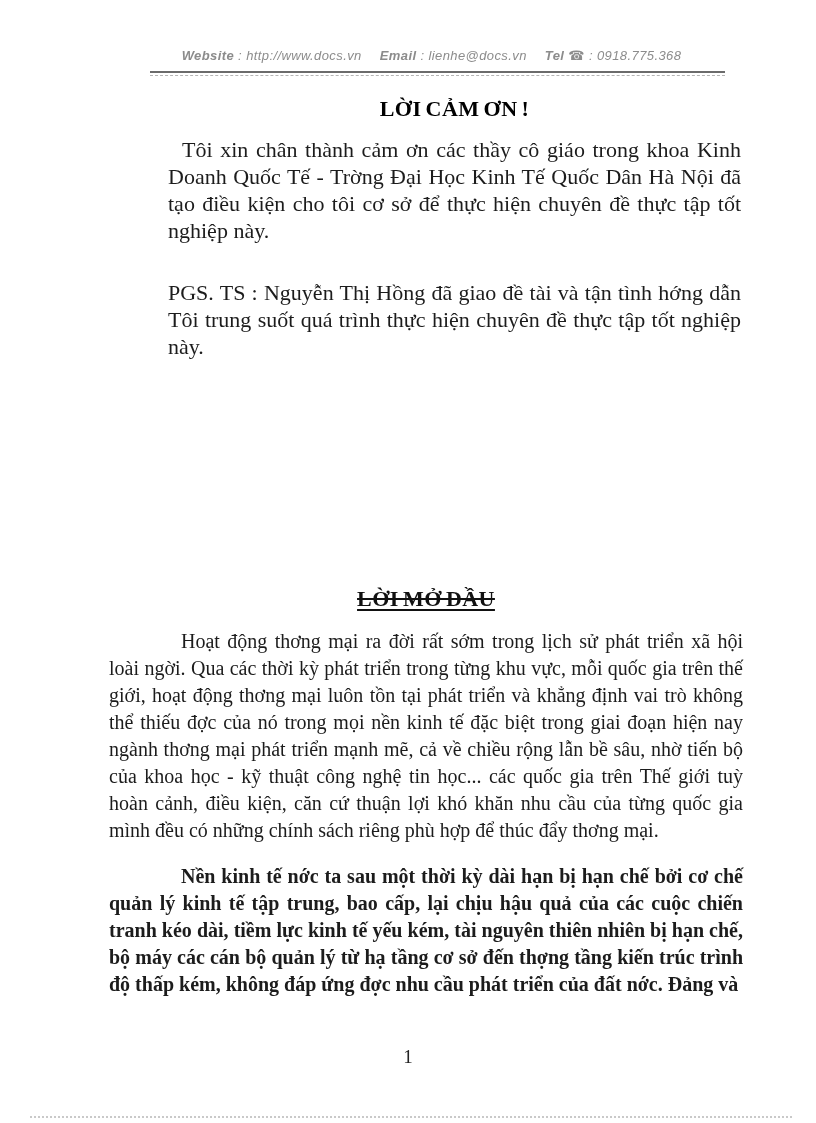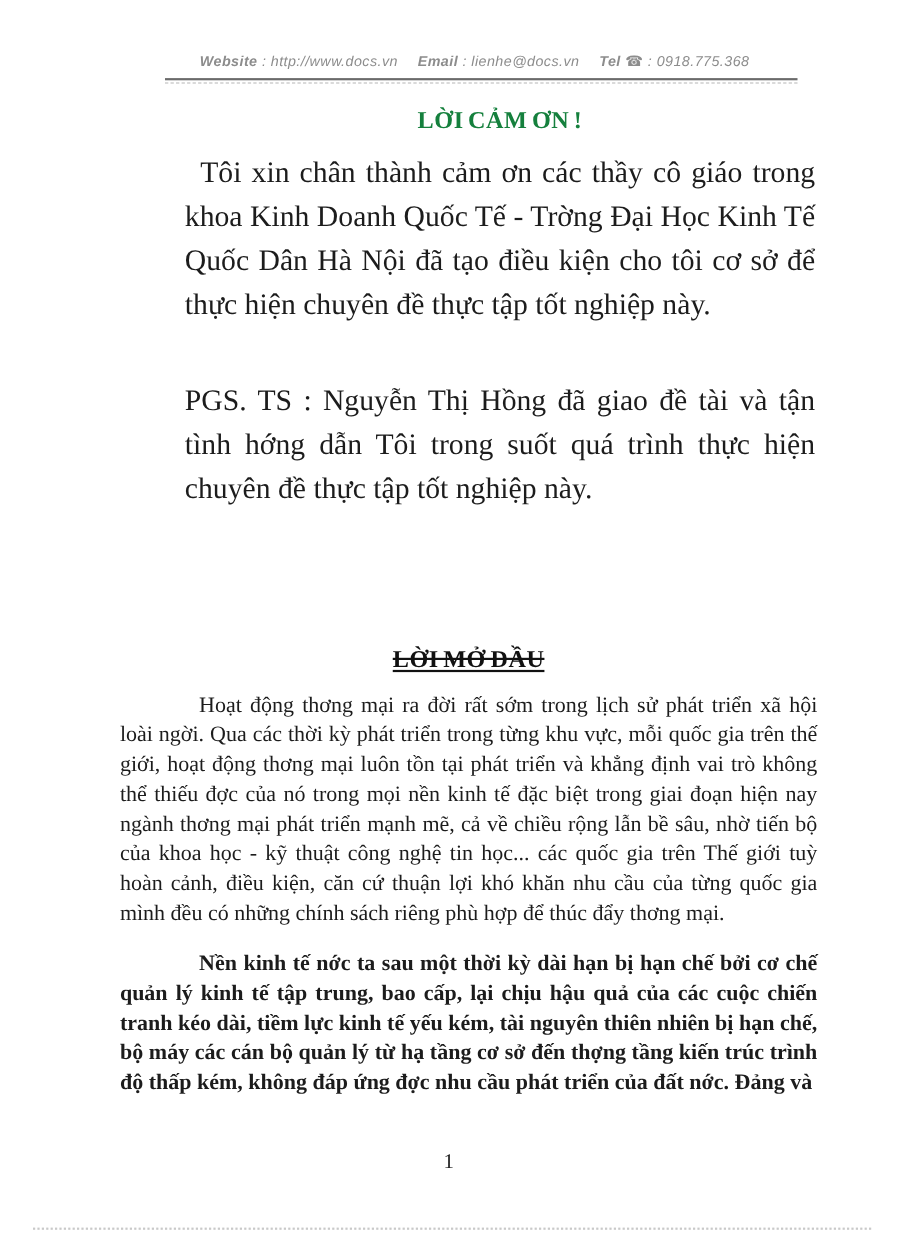--- a/index.html
+++ b/index.html
@@ -34,24 +34,24 @@
     border-top: 1px dashed #b5b5b5; height: 0;
   }
 
   
   .section-ack {
     position: absolute; top: 96px; left: 168px; width: 573px;
   }
   .section-ack h1 {
     font-size: 22px; font-weight: bold; text-align: center;
     margin: 0 0 14px 0; word-spacing: -2px; letter-spacing: 0.5px;
-    color: #15803d;
+    color: #000000;
   }
   .section-ack p {
-    font-size: 27px; line-height: 40px; text-align: justify;
+    font-size: 22px; line-height: 27px; text-align: justify;
     margin: 0 0 8px 0;
   }
   .ack-p1 { text-indent: 14px; }
   .ack-p2 { text-indent: 96px; }
   .ack-p3 { margin-top: 2px; }
   .ack-p3 .first-line { display: inline-block; padding-left: 92px; }
 
   
   .section-intro {
     position: absolute; top: 586px; left: 96px; width: 660px;
@@ -94,21 +94,21 @@
   <b>Tel</b>
   <span>☎</span>
   <span>: 0918.775.368</span>
 </div>
 <div class="header-rule-solid"></div>
 <div class="header-rule-dashed"></div>
 
 <div class="section-ack">
   <h1>LỜI CẢM ƠN !</h1>
   <p class="ack-p1">Tôi xin chân thành cảm ơn các thầy cô giáo trong khoa Kinh Doanh Quốc Tế - Trờng  Đại Học Kinh Tế Quốc Dân Hà Nội đã tạo điều kiện cho tôi cơ sở để thực hiện chuyên đề thực tập  tốt nghiệp này.</p>
-  <p class="ack-p3"><br><span>PGS. TS : Nguyễn Thị Hồng  đã giao đề tài và tận tình hớng  dẫn Tôi trong suốt quá trình thực hiện chuyên đề thực tập  tốt nghiệp này.</span></p>
+  <p class="ack-p3"><br><span>PGS. TS : Nguyễn Thị Hồng  đã giao đề tài và tận tình hớng  dẫn Tôi trung suốt quá trình thực hiện chuyên đề thực tập  tốt nghiệp này.</span></p>
 </div>
 
 <div class="section-intro">
   <h2>LỜI MỞ ĐẦU</h2>
   <p>Hoạt động thơng  mại ra đời rất sớm trong lịch sử phát triển xã hội loài ngời.  Qua các thời kỳ phát triển trong từng khu vực, mỗi quốc gia trên thế giới, hoạt động thơng  mại luôn tồn tại phát triển và khẳng định vai trò không thể thiếu đợc  của nó trong mọi nền kinh tế đặc biệt trong giai đoạn hiện nay ngành thơng  mại phát triển mạnh mẽ, cả về chiều rộng lẫn bề sâu, nhờ tiến bộ của khoa học - kỹ thuật công nghệ tin học... các quốc gia trên Thế giới tuỳ hoàn cảnh, điều kiện, căn cứ thuận  lợi khó khăn nhu cầu của từng quốc gia mình đều có những chính sách riêng phù hợp để thúc đẩy thơng  mại.</p>
   <p class="intro-p2">Nền kinh tế nớc  ta sau một thời kỳ dài hạn bị hạn chế bởi cơ chế quản lý kinh tế tập trung, bao cấp, lại chịu hậu quả của các cuộc chiến tranh kéo dài, tiềm lực kinh tế yếu kém, tài nguyên thiên nhiên bị hạn chế, bộ máy các cán bộ quản lý từ hạ tầng cơ sở đến thợng  tầng kiến trúc trình độ thấp kém, không đáp ứng đợc  nhu cầu phát triển của đất nớc.  Đảng và</p>
 </div>
 
 <div class="page-number">1</div>
 <div class="bottom-rule"></div>

